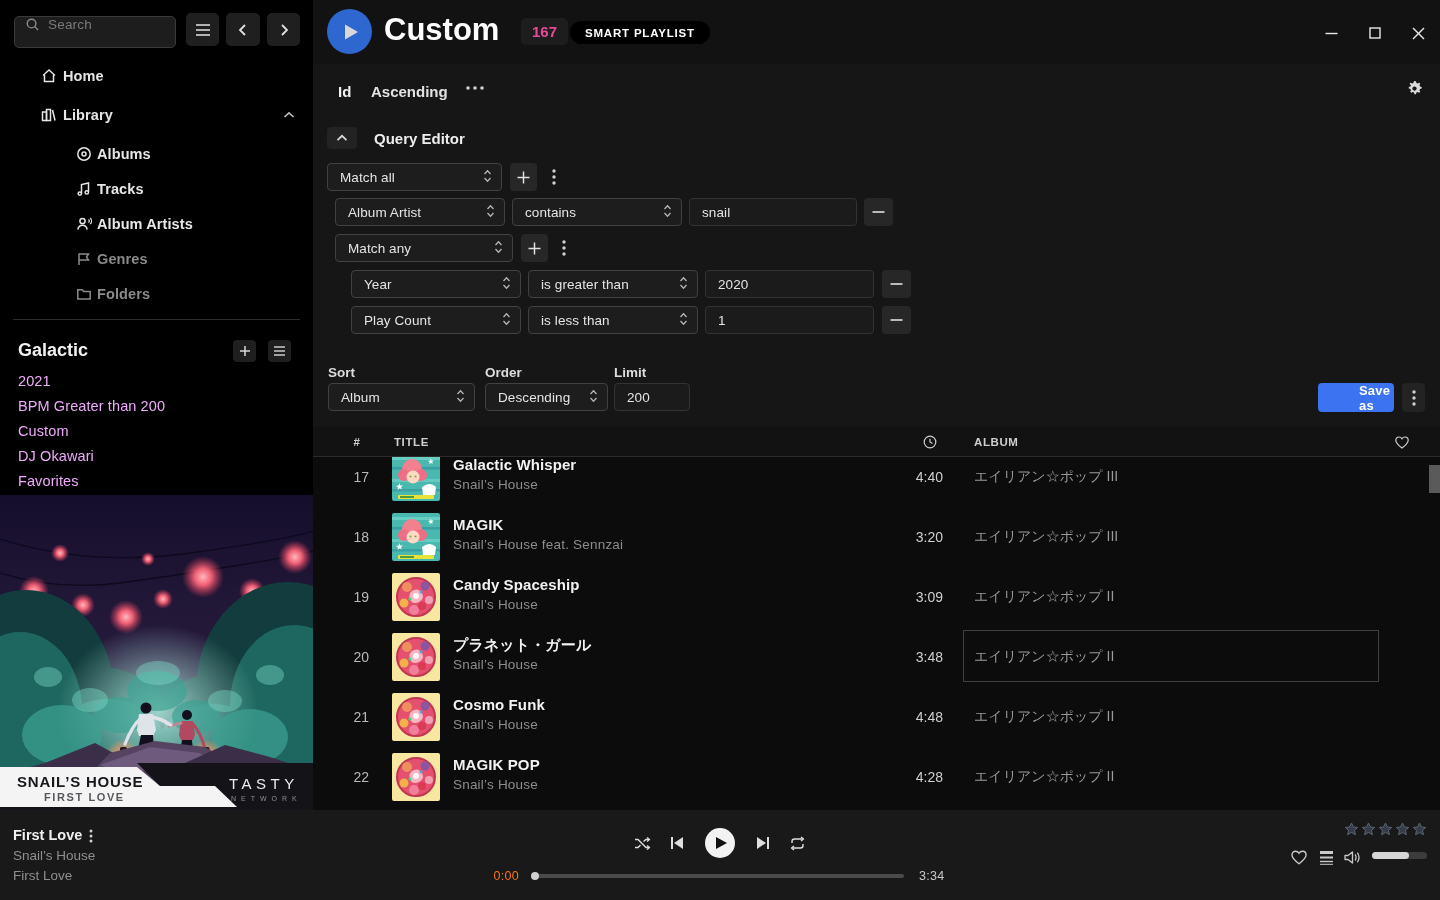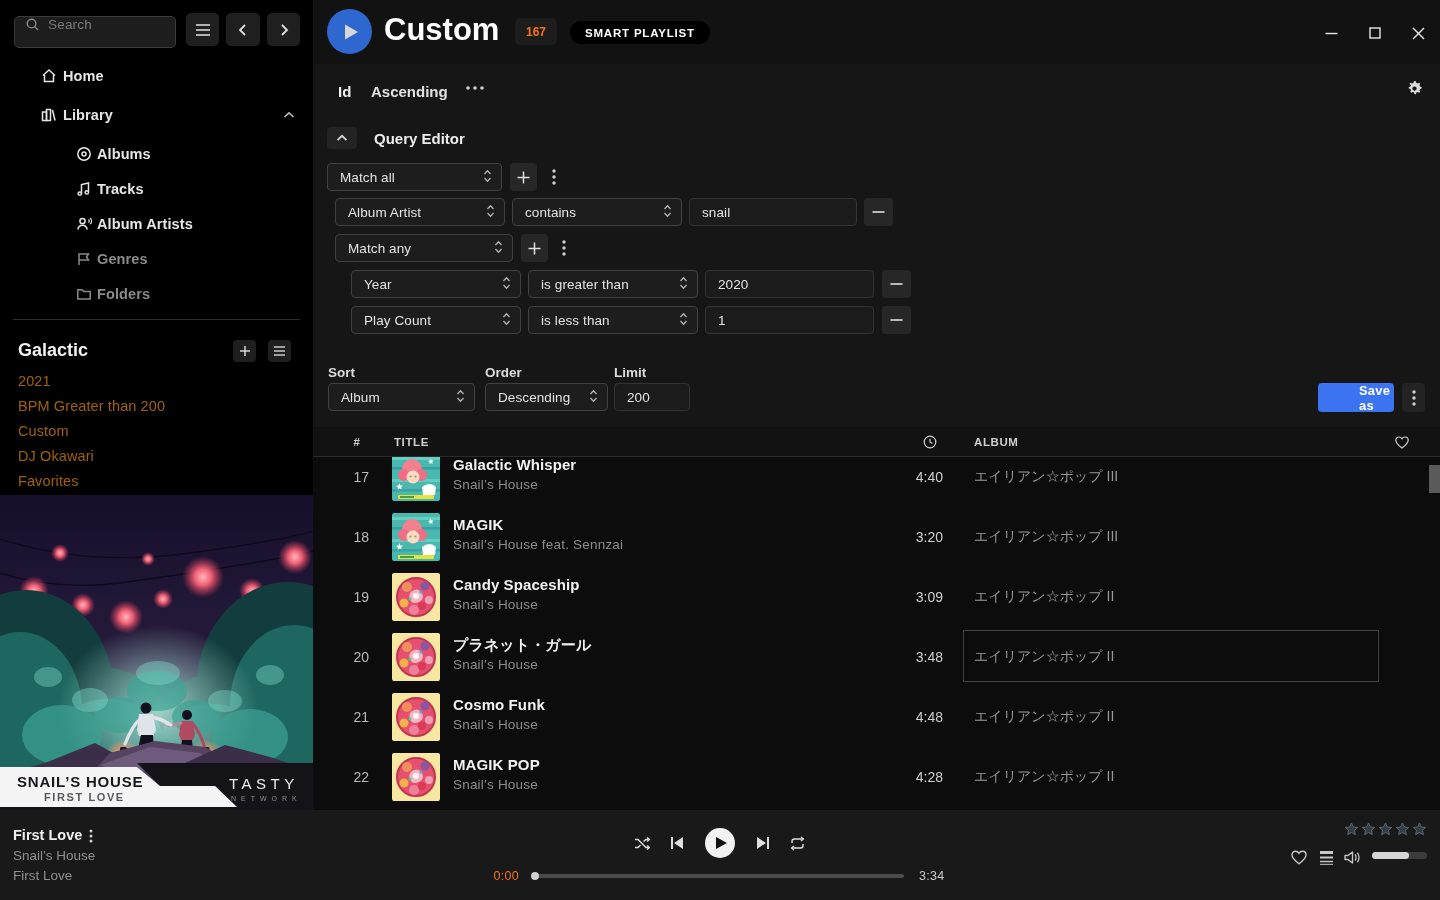--- a/index.html
+++ b/index.html
@@ -15,32 +15,32 @@
   .nav-item { position:absolute; left:0; width:313px; height:32px; display:flex; align-items:center; }
   .nav-item .ic { position:absolute; left:41px; width:16px; height:16px; display:flex; }
   .nav-item .lbl { position:absolute; left:63px; font-size:14.5px; font-weight:700; color:#e6e6e6; letter-spacing:.1px; }
   .sub-item .ic { left:76px; }
   .sub-item .lbl { left:97px; }
   .dim .lbl { color:#8a8a8a; }
   .dim .ic svg { stroke:#8a8a8a; }
   .side-divider { position:absolute; left:13px; top:319px; width:287px; height:1px; background:#2d2d2d; }
   .pl-header { position:absolute; left:18px; top:340px; font-size:18px; font-weight:700; color:#f2f2f2; }
   .pl-btn { position:absolute; top:340px; width:23px; height:22px; background:#1f1f1f; border-radius:4px; display:flex; align-items:center; justify-content:center; }
-  .pl-item { position:absolute; left:18px; width:280px; height:25px; display:flex; align-items:center; font-size:14.5px; color:#a16207; letter-spacing:.1px; }
+  .pl-item { position:absolute; left:18px; width:280px; height:25px; display:flex; align-items:center; font-size:14.5px; color:#f0abfc; letter-spacing:.1px; }
 
   
   .now-art { position:absolute; left:0; top:495px; width:313px; height:315px; overflow:hidden; }
   .now-art svg { display:block; }
 
   
   .main { position:absolute; left:313px; top:0; width:1127px; height:810px; background:#161616; }
   .main-header { position:absolute; left:0; top:0; width:1127px; height:64px; background:#121212; }
   .play-circle { position:absolute; left:14px; top:9px; width:45px; height:45px; border-radius:50%; background:#2f67d1; display:flex; align-items:center; justify-content:center; }
   .page-title { position:absolute; left:71px; top:12px; font-size:31px; font-weight:800; color:#ffffff; letter-spacing:0px; }
-  .count-badge { position:absolute; left:202px; top:18px; height:27px; background:#1d1d1d; border-radius:5px; display:flex; align-items:center; padding:0 11px; font-size:12px; font-weight:600; color:#f97316; }
+  .count-badge { position:absolute; left:208px; top:18px; height:27px; background:#1d1d1d; border-radius:5px; display:flex; align-items:center; padding:0 11px; font-size:15px; font-weight:600; color:#ec4899; }
   .smart-badge { position:absolute; left:257px; top:21px; height:23px; background:#000; border-radius:12px; display:flex; align-items:center; padding:0 15px; font-size:11.5px; font-weight:700; color:#fff; letter-spacing:.8px; }
   .win-btn { position:absolute; top:20px; width:26px; height:26px; display:flex; align-items:center; justify-content:center; }
 
   .filter-bar { position:absolute; left:0; top:64px; width:992px; height:52px; }
   .fb-sort { position:absolute; left:25px; top:19px; font-size:15px; font-weight:700; color:#f0f0f0; }
   .fb-dir  { position:absolute; left:58px; top:19px; font-size:15px; font-weight:600; color:#e2e2e2; }
   .fb-dots { position:absolute; left:150px; top:12px; width:24px; height:24px; display:flex; align-items:center; justify-content:center; }
   .fb-gear { position:absolute; left:1089px; top:12px; width:24px; height:24px; display:flex; align-items:center; justify-content:center; }
 
   

